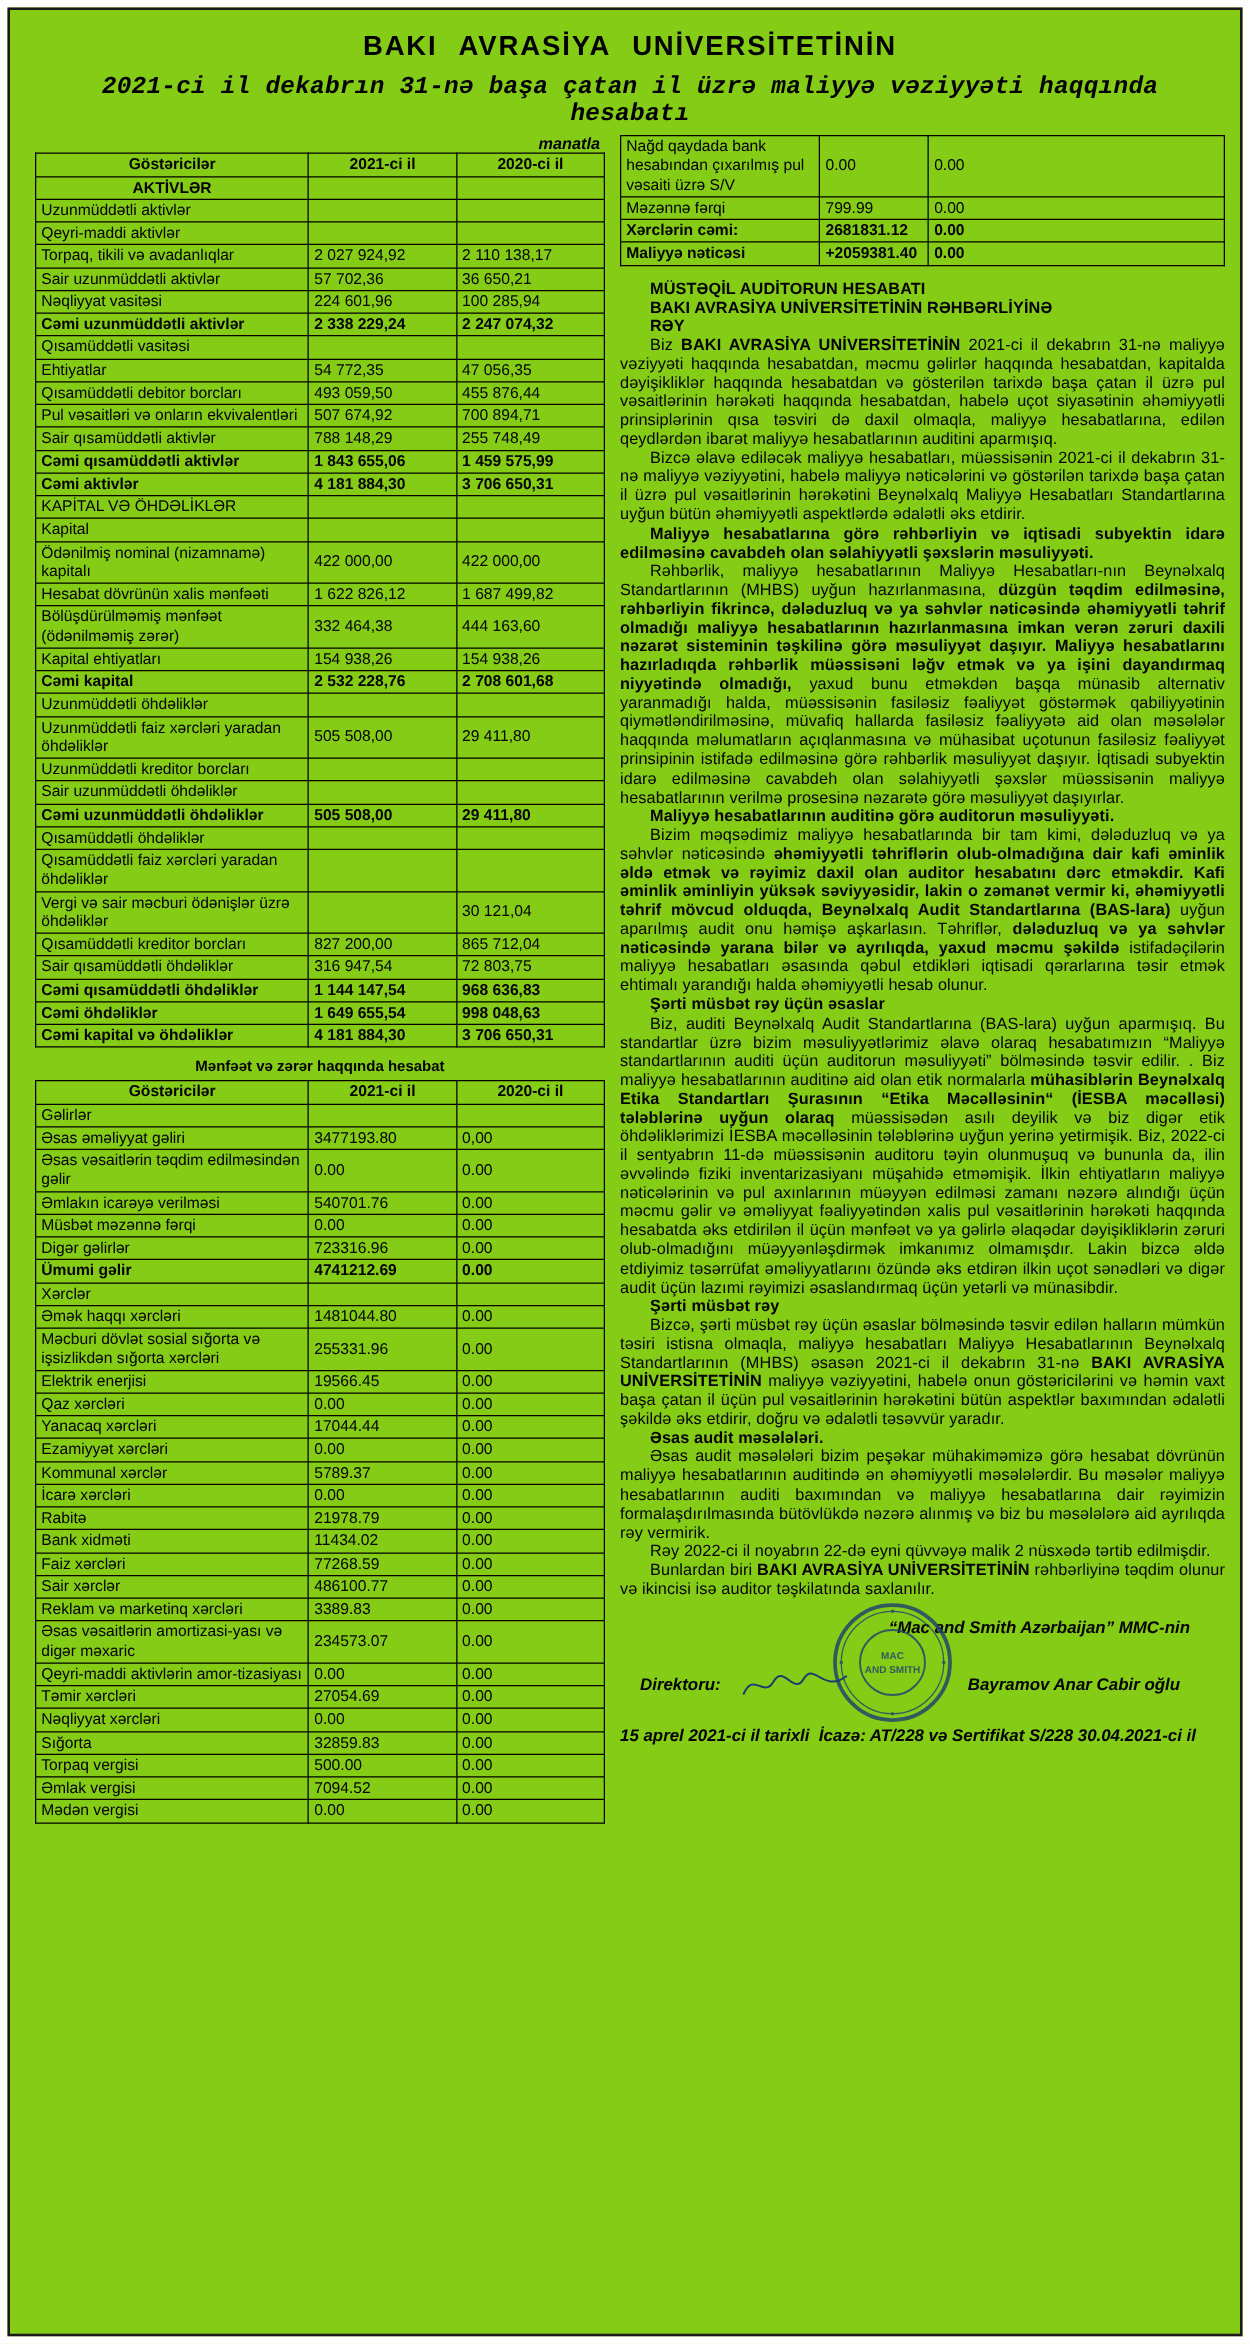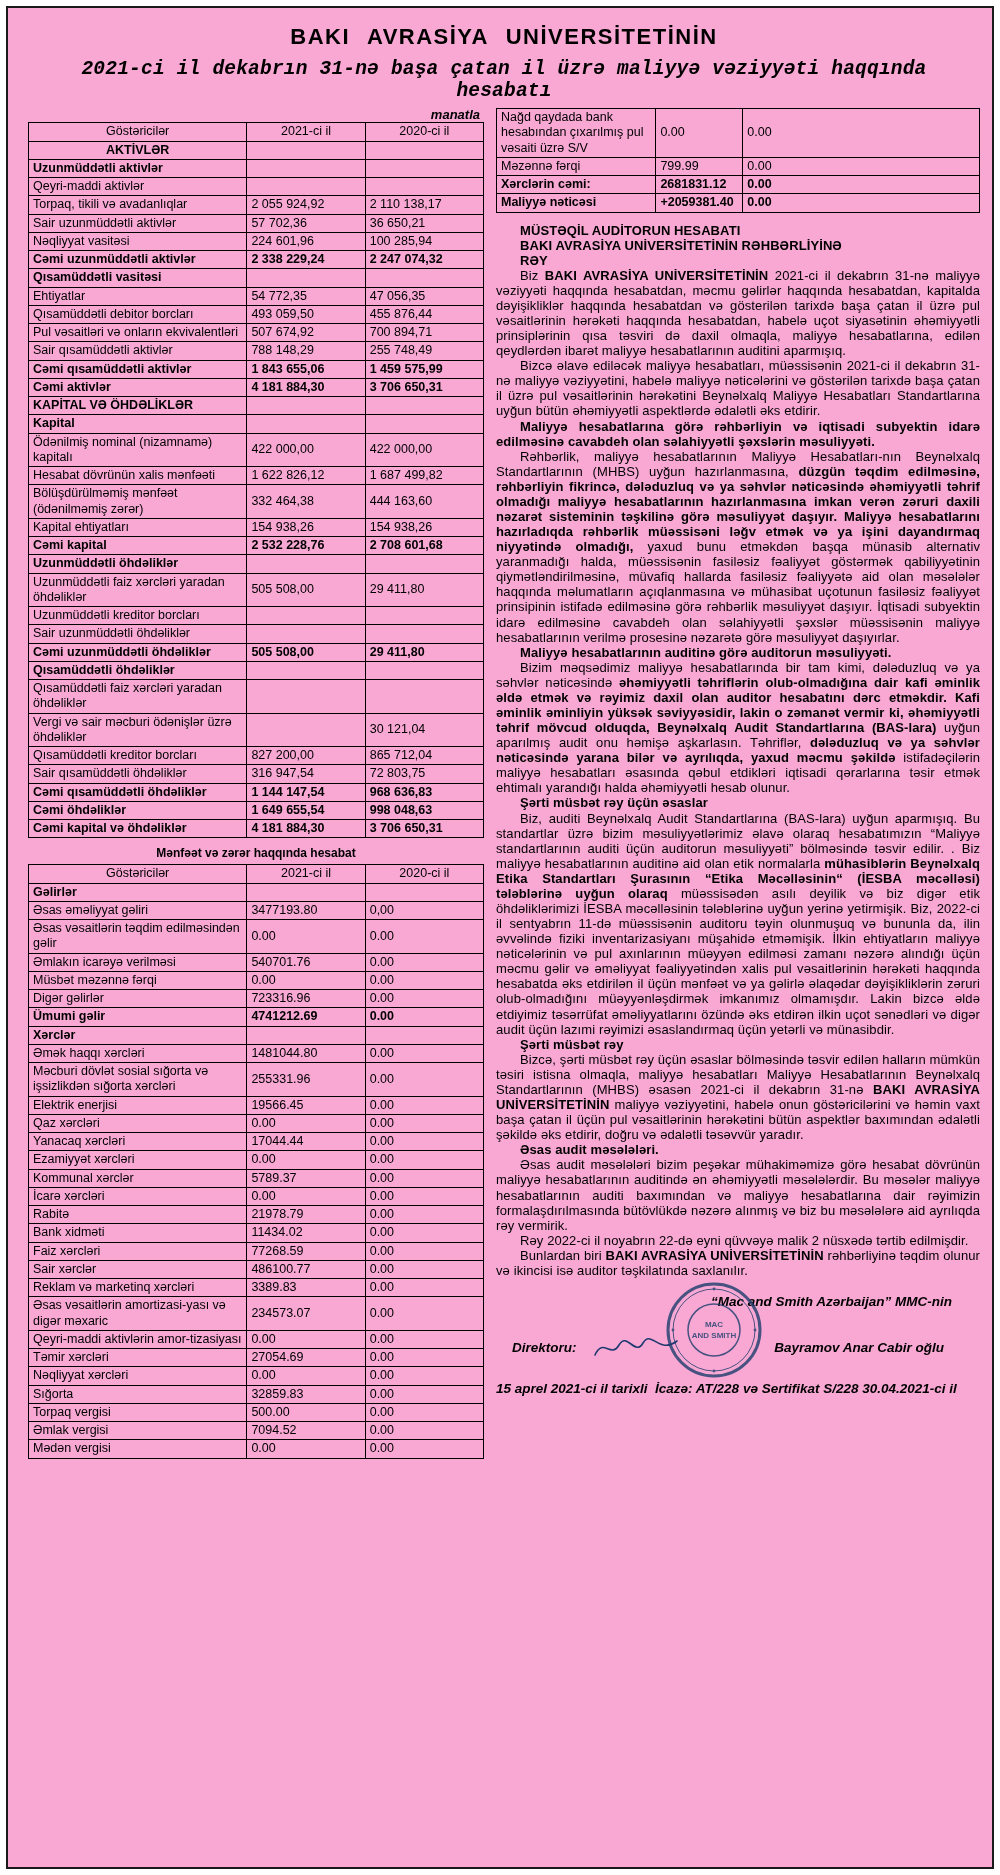--- a/index.html
+++ b/index.html
@@ -9,43 +9,43 @@
     font-family: "Liberation Sans", sans-serif;
     color: #000;
     position: relative;
   }
   .page {
     position: absolute; left: 6px; top: 6px;
     width: 988px; height: 1863px;
     border: 2px solid #1a1a1a;
     padding: 10px 12px 16px 20px;
     overflow: hidden;
-    background: #f9a8d4;
+    background: #84cc16;
   }
   .title {
     text-align: center; font-size: 22px; font-weight: bold;
     letter-spacing: 1.5px; word-spacing: 10px; margin-top: 6px;
   }
   .subtitle {
     text-align: center; font-size: 19.5px; font-weight: bold; font-style: italic;
     margin-top: 8px; letter-spacing: .2px; font-family: Liberation Mono, monospace;
   }
   .columns { display: flex; gap: 12px; margin-top: 6px; align-items: flex-start; }
   .left-col { width: 456px; flex: none; }
   .right-col { flex: 1; min-width: 0; }
 
   .manatla { text-align: right; font-style: italic; font-weight: bold; font-size: 13px; padding-right: 4px; line-height: 1.1; }
 
   table.fin-table { border-collapse: collapse; width: 100%; table-layout: fixed; font-size: 12.5px; }
   table.fin-table th, table.fin-table td {
     border: 1px solid #000; padding: 1px 4px; vertical-align: middle;
     overflow: hidden; line-height: 1.22;
   }
-  table.fin-table th { font-weight: normal; }
-  tr.row-sec td:first-child { font-weight: bold; margin-top: 27px; }
+  table.fin-table th { font-weight: bold; }
+  tr.row-sec td:first-child { font-weight: normal; margin-top: 27px; }
   tr.row-secc td:first-child { font-weight: bold; text-align: center; }
   tr.row-tot td { font-weight: bold; }
   tr[data-name="table-row"] td { min-height: 16px; }
   tr[data-name="table-row"] td:empty::after { content: "\00a0"; }
 
   .profit-title { text-align: center; font-weight: bold; font-size: 12px; margin: 8px 0 4px; }
 
   .sum-table { margin-bottom: 10px; }
 
   .aud { font-size: 13px; letter-spacing: .1px; }
@@ -104,21 +104,21 @@
               <td data-name="row-value"></td>
               <td data-name="row-value"></td>
             </tr>
             <tr data-name="table-row" class="row-n">
               <td data-name="row-label">Qeyri-maddi aktivlər</td>
               <td data-name="row-value"></td>
               <td data-name="row-value"></td>
             </tr>
             <tr data-name="table-row" class="row-n">
               <td data-name="row-label">Torpaq, tikili və avadanlıqlar</td>
-              <td data-name="row-value">2 055 924,92</td>
+              <td data-name="row-value">2 027 924,92</td>
               <td data-name="row-value">2 110 138,17</td>
             </tr>
             <tr data-name="table-row" class="row-n">
               <td data-name="row-label">Sair uzunmüddətli aktivlər</td>
               <td data-name="row-value">57 702,36</td>
               <td data-name="row-value">36 650,21</td>
             </tr>
             <tr data-name="table-row" class="row-n">
               <td data-name="row-label">Nəqliyyat vasitəsi</td>
               <td data-name="row-value">224 601,96</td>

